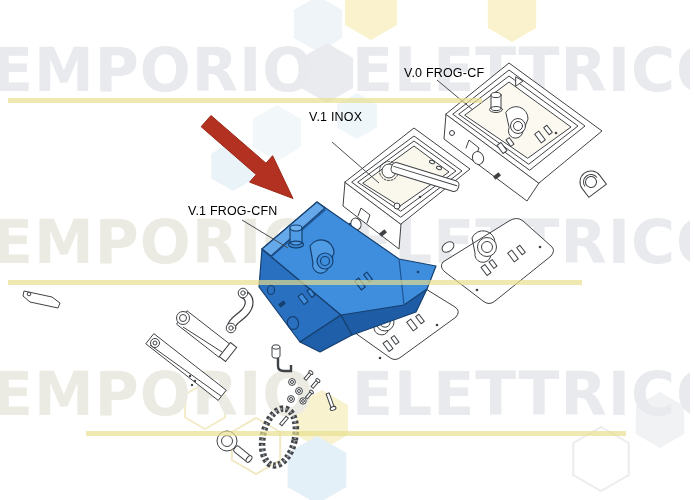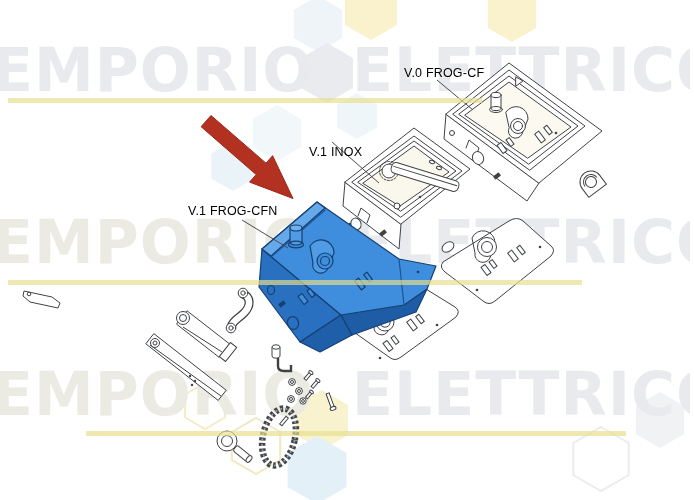--- a/index.html
+++ b/index.html
@@ -253,16 +253,16 @@
     <g>
       <path d="M211,115.5 L266,163.2 L272.6,155.7 L293,198.5 L249.6,182.1 L256.2,174.6 L201.1,126.7 Z" fill="#b23120" stroke="#9c2818" stroke-width="1" stroke-linejoin="round"></path>
     </g>
   </svg>
 
   <div class="yellow-line" style="left:8px;top:98px;width:474px;"></div>
   <div class="yellow-line" style="left:8px;top:280px;width:574px;"></div>
   <div class="yellow-line" style="left:86px;top:431px;width:540px;"></div>
 
   <div class="part-label" style="left:404px;top:66px;">V.0 FROG-CF</div>
-  <div class="part-label" style="left:309px;top:145px;">V.1 INOX</div>
+  <div class="part-label" style="left:309px;top:110px;">V.1 INOX</div>
   <div class="part-label" style="left:188px;top:204px;">V.1 FROG-CFN</div>
 
 </div>
 
 </body></html>

